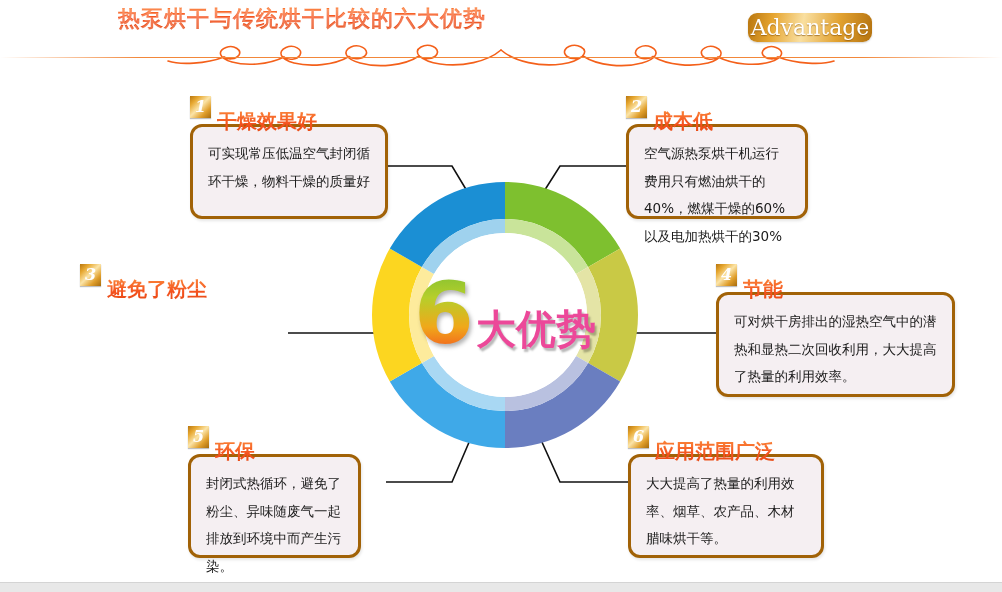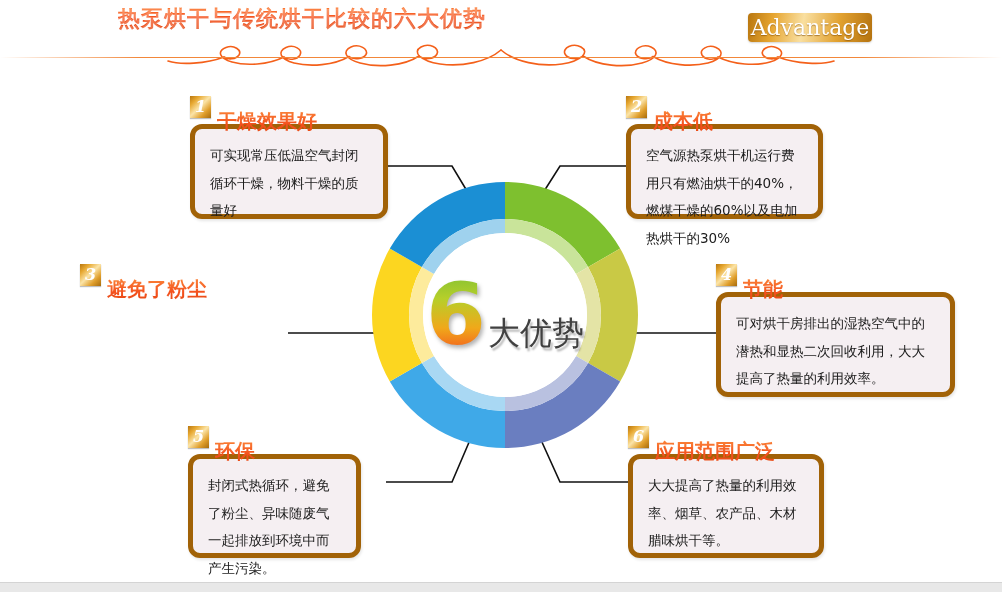--- a/index.html
+++ b/index.html
@@ -33,21 +33,21 @@
     -webkit-text-fill-color: transparent;
     white-space: nowrap;
     text-shadow: 0 1px 0 rgba(255,255,255,0.25);
   }
   #advantage-badge {
     position: absolute;
     left: 748px; top: 13px;
     width: 124px; height: 29px;
     background: linear-gradient(100deg, #c07a10 0%, #e8a93a 18%, #fbe0a2 42%, #eeb košt 0%, #e3a333 70%, #b9761a 100%);
     background: linear-gradient(100deg, #b8760f 0%, #e6a531 20%, #f9dfa0 44%, #e2a231 72%, #b4720f 100%);
-    border-radius: 4px;
+    border-radius: 9px;
     box-shadow: 0 1px 2px rgba(0,0,0,0.18);
   }
   #advantage-label {
     position: absolute; left: 0; top: 0; width: 124px; height: 29px;
     line-height: 29px; text-align: center;
     font-family: "DejaVu Serif", "Liberation Serif", serif;
     font-size: 22px;
     color: #ffffff;
     text-shadow: 0 1px 1px rgba(120,70,0,0.55);
     white-space: nowrap;
@@ -75,22 +75,22 @@
   #center-six {
     font-family: "DejaVu Sans", "Liberation Sans", sans-serif;
     font-size: 86px; font-weight: bold; line-height: 0.95;
     background: linear-gradient(180deg, #86c232 0%, #b6cf2a 30%, #f0a81a 66%, #f4511e 100%);
     -webkit-background-clip: text; background-clip: text;
     -webkit-text-fill-color: transparent;
     filter: drop-shadow(2px 3px 2px rgba(0,0,0,0.30));
   }
   #center-words {
     font-family: "DejaVu Sans", "Liberation Sans", sans-serif;
-    font-size: 32px; font-weight: normal;
-    color: #404040;
+    font-size: 40px; font-weight: bold;
+    color: #ec4899;
     margin-left: 2px;
     text-shadow: 2px 3px 2px rgba(0,0,0,0.28);
   }
 
   
   #connectors { position: absolute; left: 0; top: 0; width: 1002px; height: 592px; pointer-events: none; }
 
   
   .item { position: absolute; }
   .item-head { display: flex; align-items: center; white-space: nowrap; height: 26px; }
@@ -110,35 +110,35 @@
     font-family: "DejaVu Sans", "Liberation Sans", sans-serif;
     font-size: 20px; font-weight: bold;
     color: #f4511e;
     background: linear-gradient(180deg, #fb8c3c 0%, #f4511e 60%, #e34a12 100%);
     -webkit-background-clip: text; background-clip: text; margin-top: 28px;
     -webkit-text-fill-color: transparent;
   }
   .box {
     margin-top: 4px;
     background: #f5eff2;
-    border: 5px solid #a16207;
+    border: 3px solid #a16207;
     border-radius: 12px;
     padding: 13px 14px 13px 15px;
     font-family: "DejaVu Sans", "Liberation Sans", sans-serif;
     font-size: 13.5px;
     line-height: 2.05;
     color: #1b1b1b;
     box-shadow: 1px 2px 3px rgba(0,0,0,0.10);
   }
 
   
   #item-1 { left: 190px; top: 94px; }
   #item-1 .box { width: 198px; height: 95px; }
   #item-2 { left: 626px; top: 94px; }
-  #item-2 .box { width: 197px; height: 95px; }
+  #item-2 .box { width: 182px; height: 95px; }
   #item-3 { left: 80px; top: 262px; }
   #item-3 .box { width: 208px; height: 82px; }
   #item-4 { left: 716px; top: 262px; }
   #item-4 .box { width: 239px; height: 105px; }
   #item-5 { left: 188px; top: 424px; }
   #item-5 .box { width: 173px; height: 104px; }
   #item-6 { left: 628px; top: 424px; }
   #item-6 .box { width: 196px; height: 104px; }
 
   

